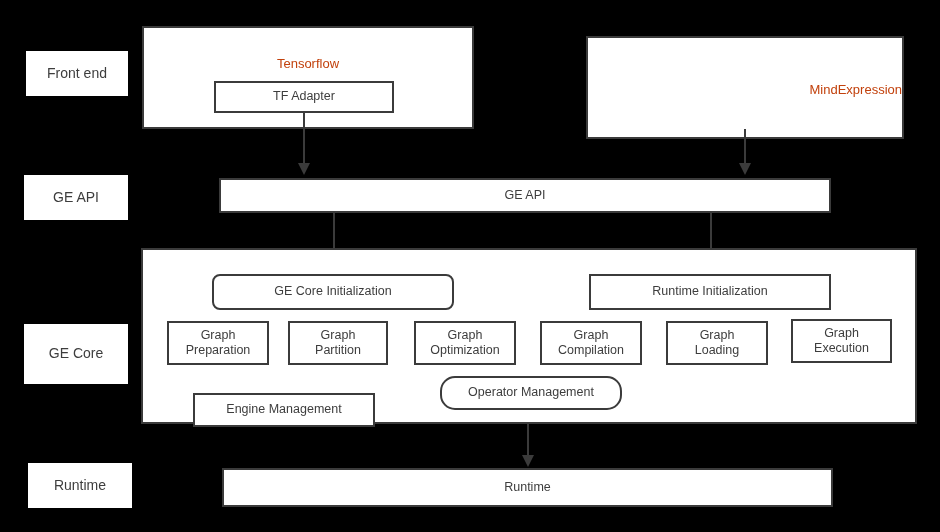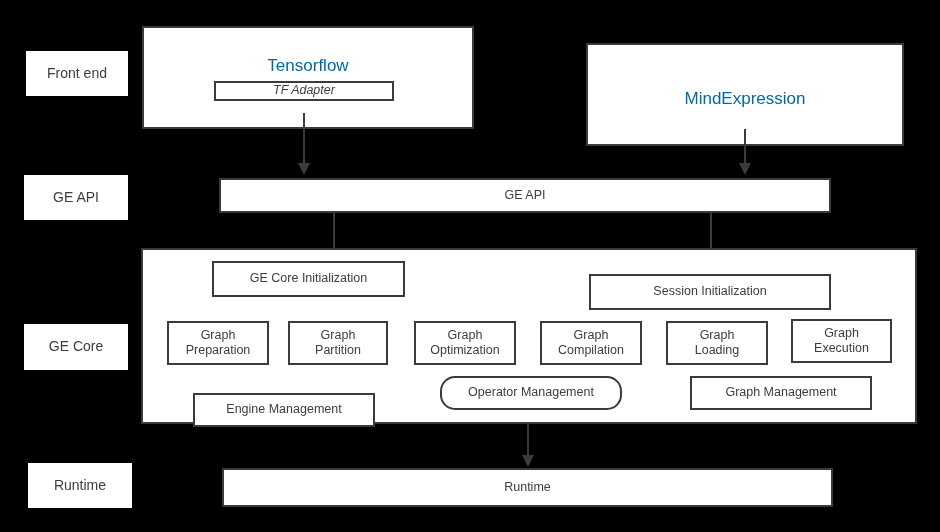--- a/index.html
+++ b/index.html
@@ -38,22 +38,22 @@
   }
 
   
   .group {
     border: 2px solid #3b3b3b;
     align-items: flex-start;
     justify-content: center;
   }
   .group > .group-title {
     margin-top: 28px;
-    font-size: 17px;
-    color: #0369a1;
+    font-size: 13px;
+    color: #c2410c;
   }
 
   
   .leaf {
     border: 2px solid #3b3b3b;
     font-size: 12.5px;
     color: #3d3d3d;
   }
   .bar {
     border: 2px solid #3b3b3b;
@@ -86,60 +86,60 @@
 <div id="stage">
 
   <div class="abox chip" style="left:26px; top:51px; width:102px; height:45px;">
     <span>Front end</span>
   </div>
 
   <div class="abox chip" style="left:24px; top:175px; width:104px; height:45px;">
     <span>GE API</span>
   </div>
 
-  <div class="abox chip" style="left:24px; top:324px; width:104px; height:46px;">
+  <div class="abox chip" style="left:24px; top:324px; width:104px; height:60px;">
     <span>GE Core</span>
   </div>
 
   <div class="abox chip" style="left:28px; top:463px; width:104px; height:45px;">
     <span>Runtime</span>
   </div>
 
   <div class="abox group" style="left:142px; top:26px; width:332px; height:103px;">
     <span class="group-title">Tensorflow</span>
   </div>
-  <div class="abox leaf" style="left:214px; top:81px; width:180px; height:20px;font-style:italic;">
+  <div class="abox leaf" style="left:214px; top:81px; width:180px; height:32px;">
     <span>TF Adapter</span>
   </div>
 
-  <div class="abox group" style="left:586px; top:43px; width:318px; height:103px;">
+  <div class="abox group" style="left:586px; top:36px; width:318px; height:103px;justify-content:flex-end;">
     <span class="group-title" style="margin-top:44px;">MindExpression</span>
   </div>
 
   <div class="arrow" style="left:303px; top:113px; height:51px;"></div>
 
   <div class="arrow" style="left:744px; top:129px; height:35px;"></div>
 
   <div class="abox bar" style="left:219px; top:178px; width:612px; height:35px;">
     <span>GE API</span>
   </div>
 
   <div class="arrow" style="left:333px; top:213px; height:50px;"></div>
 
   <div class="arrow" style="left:710px; top:213px; height:50px;"></div>
 
   <div class="abox group core" style="left:141px; top:248px; width:776px; height:176px;">
     
   </div>
 
-  <div class="abox leaf" style="left:212px; top:261px; width:193px; height:36px;">
+  <div class="abox leaf" style="left:212px; top:274px; width:242px; height:36px;border-radius:8px;">
     <span>GE Core Initialization</span>
   </div>
   <div class="abox leaf" style="left:589px; top:274px; width:242px; height:36px;">
-    <span>Session Initialization</span>
+    <span>Runtime Initialization</span>
   </div>
 
   <div class="abox leaf" style="left:167px; top:321px; width:102px; height:44px;">
     <span>Graph
 Preparation</span>
   </div>
   <div class="abox leaf" style="left:288px; top:321px; width:100px; height:44px;">
     <span>Graph
 Partition</span>
   </div>
@@ -159,23 +159,20 @@
     <span>Graph
 Execution</span>
   </div>
 
   <div class="abox leaf" style="left:193px; top:376px; width:182px; height:34px;margin-top:17px;">
     <span>Engine Management</span>
   </div>
   <div class="abox leaf" style="left:440px; top:376px; width:182px; height:34px;border-radius:15px;">
     <span>Operator Management</span>
   </div>
-  <div class="abox leaf" style="left:690px; top:376px; width:182px; height:34px;">
-    <span>Graph Management</span>
-  </div>
 
   <div class="arrow" style="left:527px; top:424px; height:32px;"></div>
 
   <div class="abox bar" style="left:222px; top:468px; width:611px; height:39px;">
     <span>Runtime</span>
   </div>
 
 </div>
 
 </body></html>

